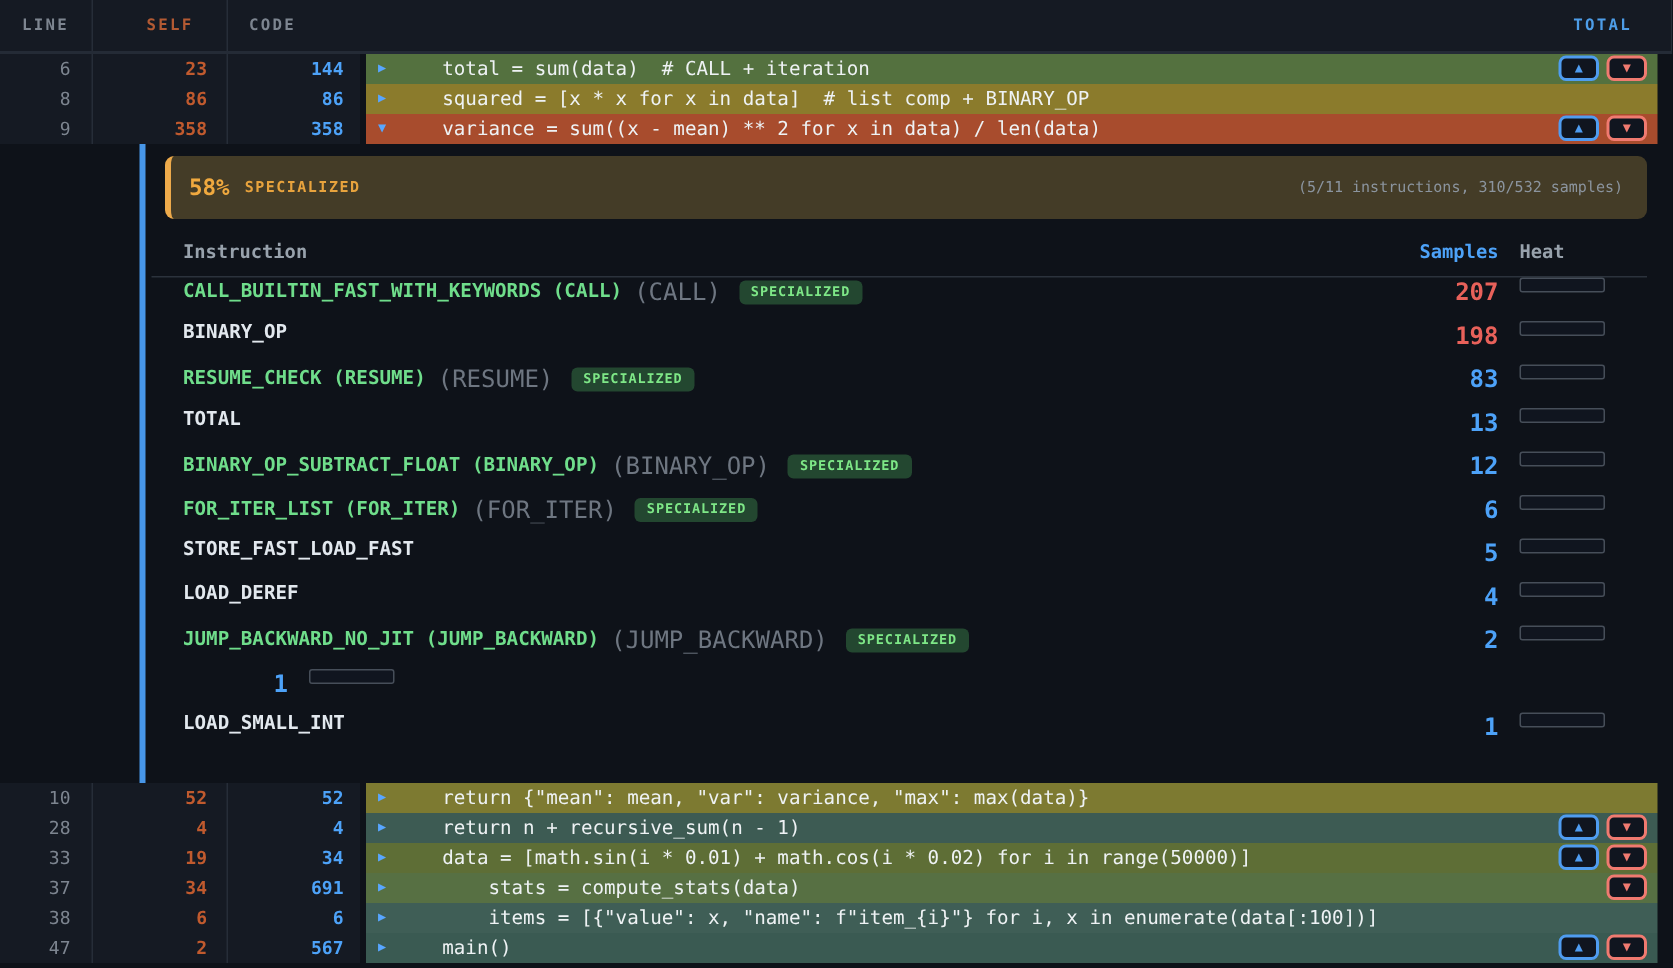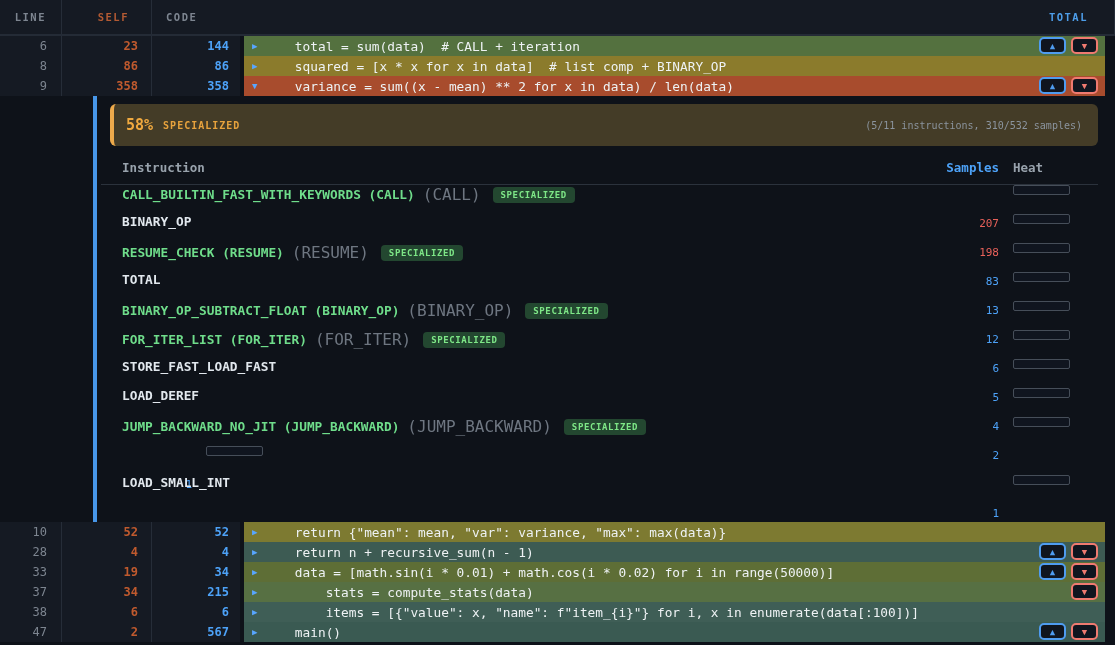--- a/index.html
+++ b/index.html
@@ -45,21 +45,21 @@
   .th-samples{width:70px;text-align:right;color:#4da2f8;}
   .th-heat{width:57px;margin-left:14px;color:#98a2ac;}
   .irow{display:flex;align-items:flex-start;height:29px;padding:0 45px 0 25px;}
   .i-name{flex:1;display:flex;align-items:center;white-space:nowrap;overflow:hidden;}
   .i-title{font-size:12.8px;font-weight:bold;}
   .i-title.spec{color:#6fdd8b;}
   .i-title.plain{color:#e2e8ee;}
   .i-base{color:#6e7681;font-size:16px;margin-left:8px;}
   .i-badge{margin-left:12px;background:#234730;color:#7ee787;font-size:9px;font-weight:bold;
            letter-spacing:0.6px;padding:3px 8px;border-radius:4px;}
-  .i-samples{width:70px;text-align:right;font-size:11px;font-weight:normal;margin-top:32px;}
+  .i-samples{width:70px;text-align:right;font-size:16px;font-weight:bold;}
   .i-heat{box-sizing:border-box;width:57px;height:10px;margin-left:14px;border:1px solid #464e59;
           border-radius:2px;background:#10151f;overflow:hidden;}
   .i-heat-fill{height:100%;background:linear-gradient(90deg,#2bc0dc 0%,#8d9b79 52%,#f07d15 100%);}
 </style>
 </head>
 <body>
 
 <div class="app">
 
   <div class="hdr">
@@ -316,21 +316,21 @@
               <span>▼</span>
             </span>
       </span>
     </div>
     <div class="c-right"></div>
   </div>
 
   <div class="crow">
     <div class="c-num c-line">37</div>
     <div class="c-num c-self">34</div>
-    <div class="c-num c-total">215</div>
+    <div class="c-num c-total">691</div>
     <div class="c-gap"></div>
     <div class="c-code" style="background: rgb(87, 112, 67);">
       <span class="expander">▶</span>
       <span class="codetext">        stats = compute_stats(data)</span>
       <span class="btns">
 
         <span class="btn btn-down">
               <span>▼</span>
             </span>
       </span>

